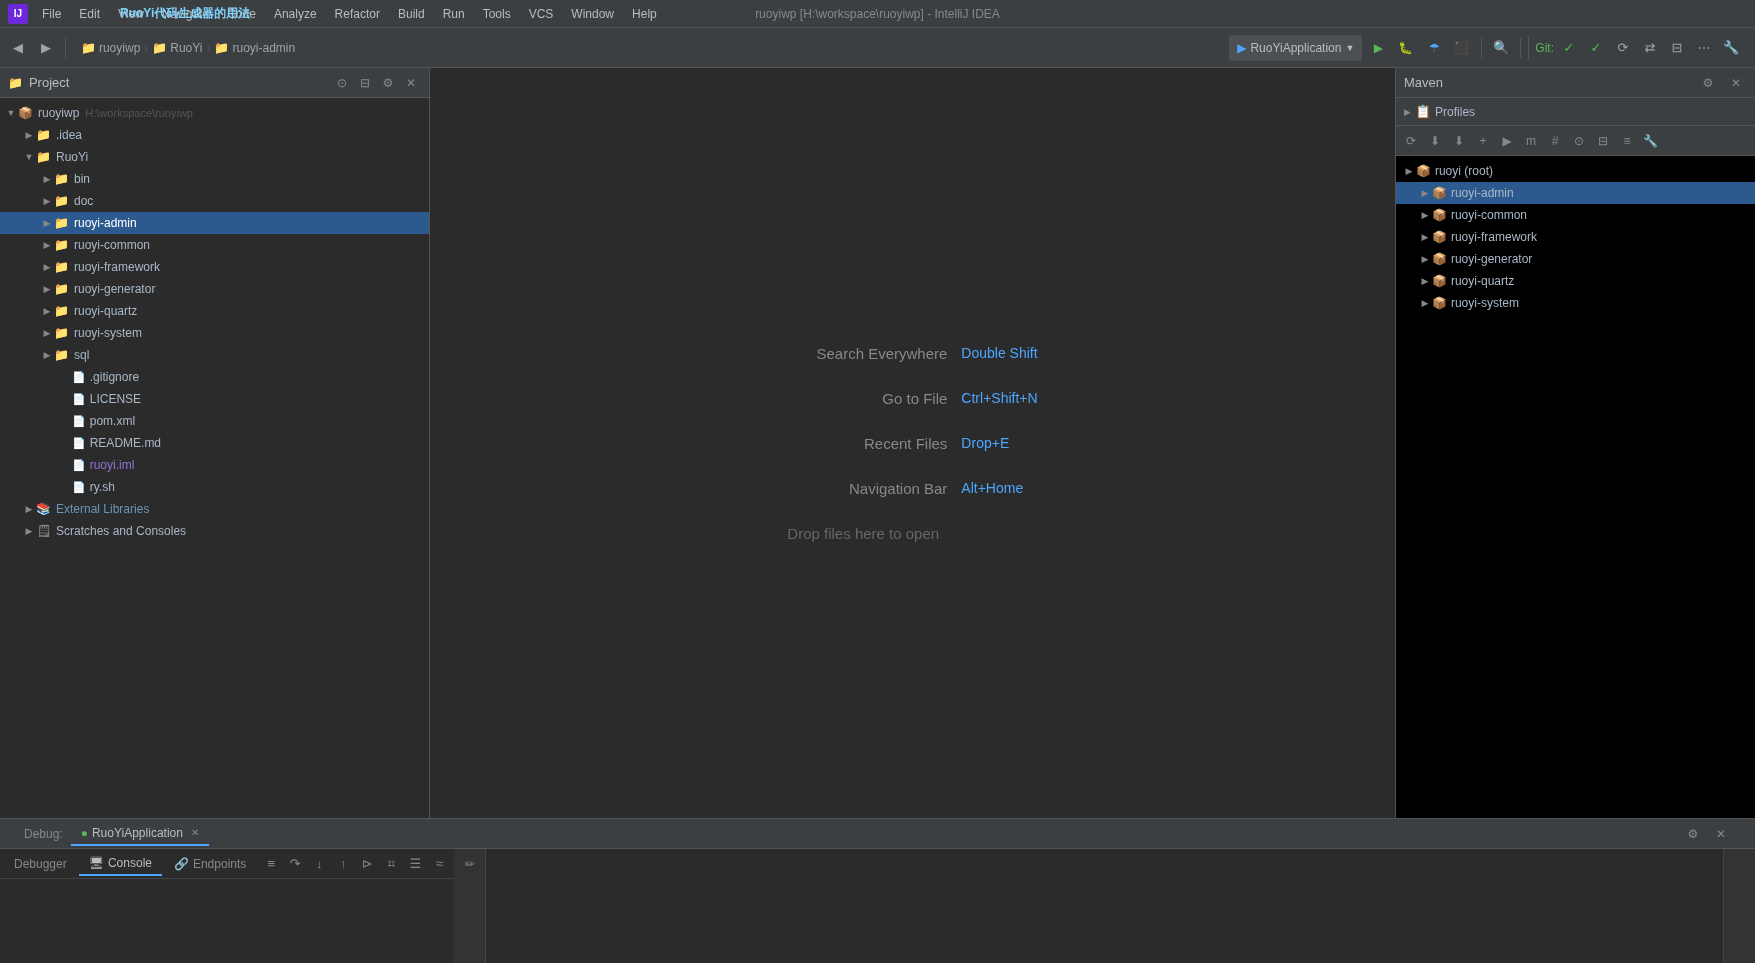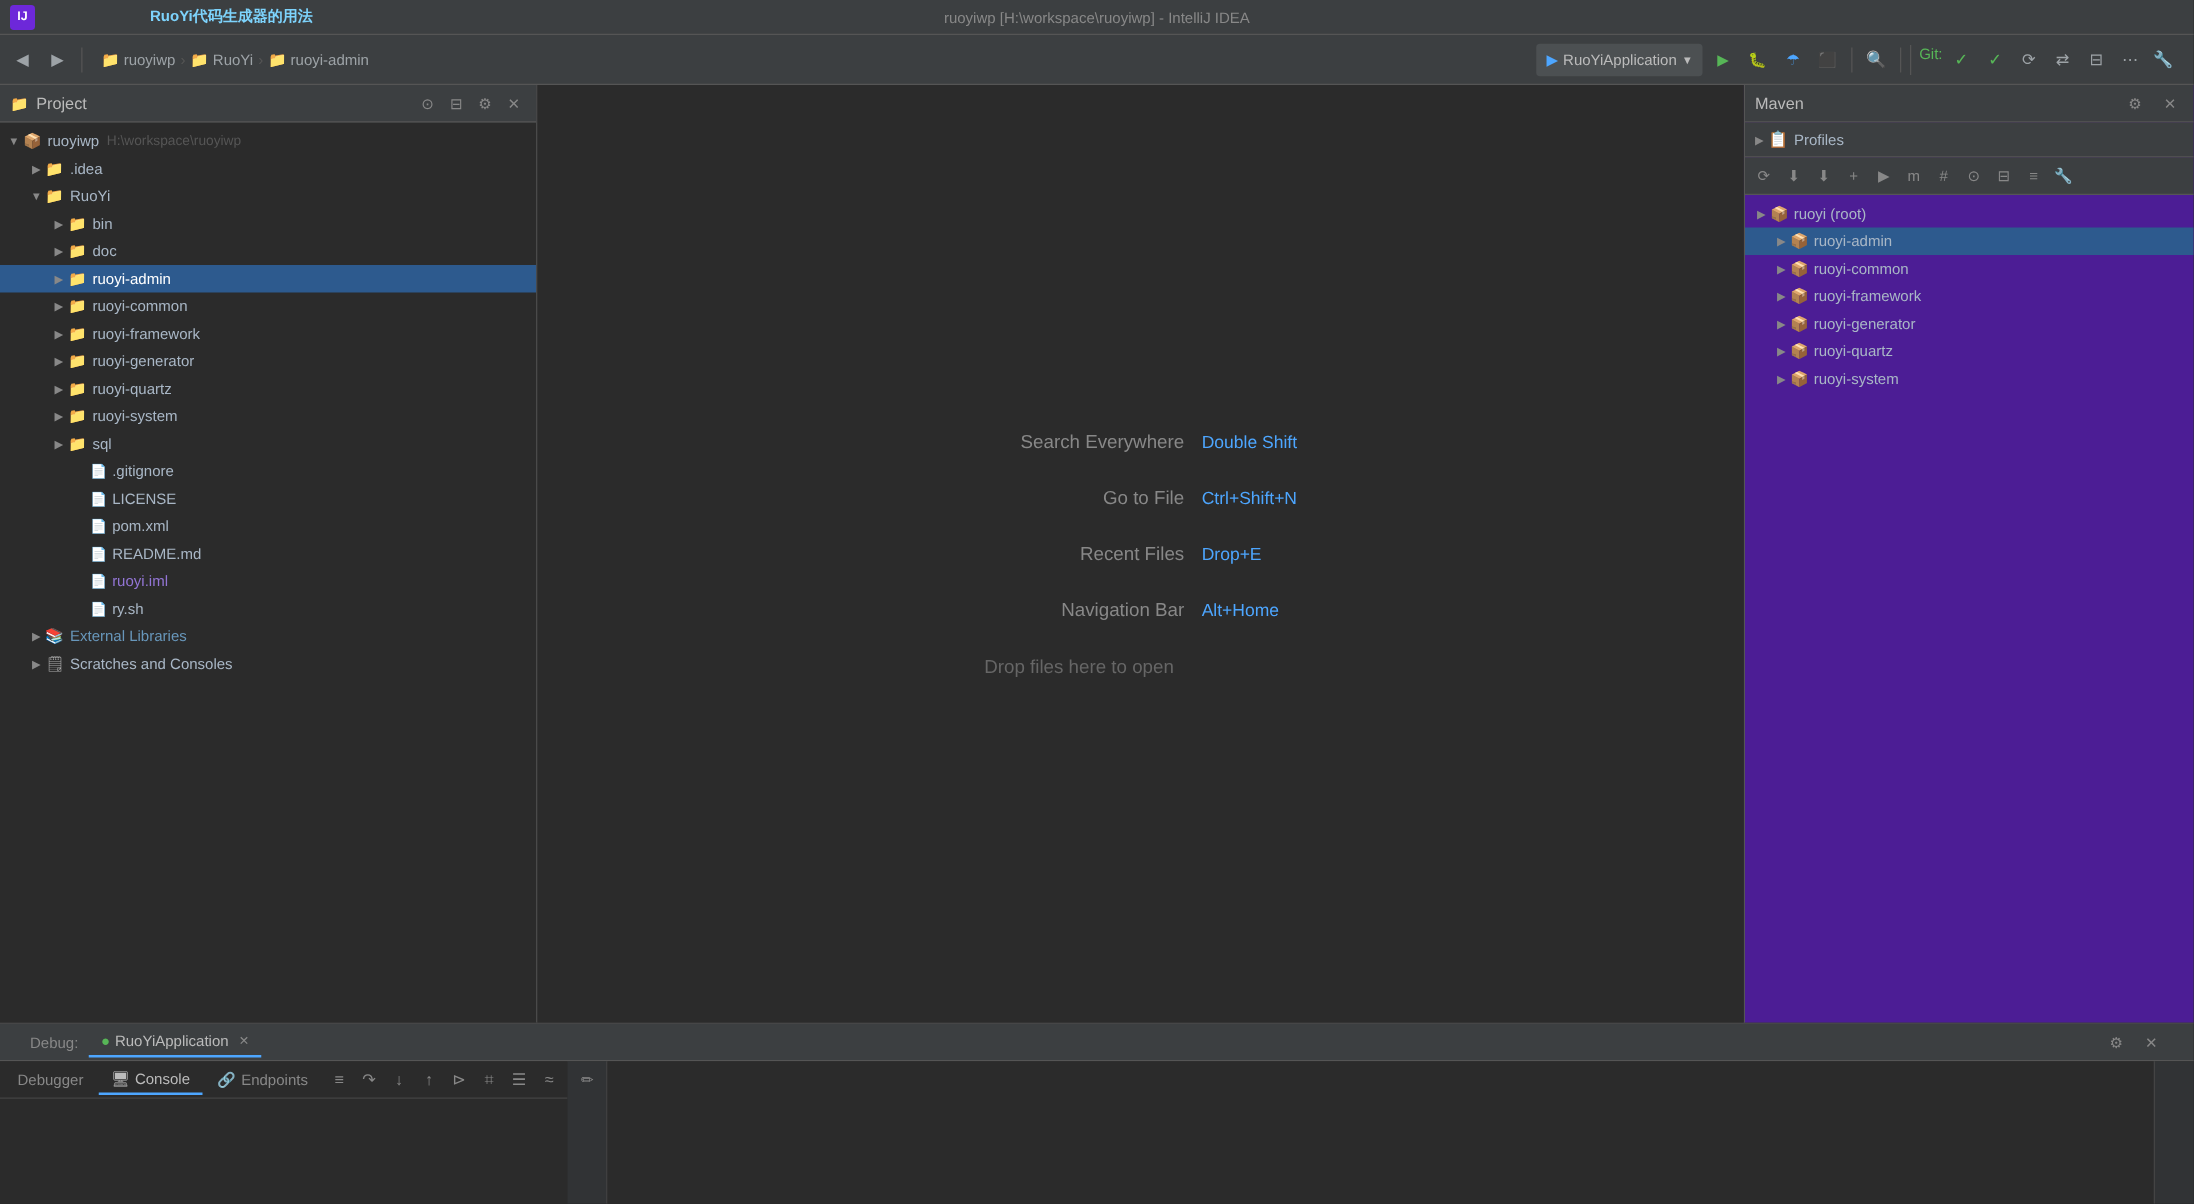--- a/index.html
+++ b/index.html
@@ -216,21 +216,21 @@
       font-size: 14px;
     }
     .welcome-row .drop-text {
       color: #666;
     }
 
     
     #maven-panel {
       width: 360px;
       min-width: 360px;
-      background: #4c1d95;
+      background: #000000;
       border-left: 1px solid #555;
       display: flex;
       flex-direction: column;
     }
     #maven-header {
       height: 30px;
       background: #3c3f41;
       display: flex;
       align-items: center;
       padding: 0 8px;
@@ -356,32 +356,47 @@
       border-left: 1px solid #444;
     }
 
     
     ::-webkit-scrollbar { width: 6px; }
     ::-webkit-scrollbar-track { background: #2b2b2b; }
     ::-webkit-scrollbar-thumb { background: #555; border-radius: 3px; }
 
     
     .git-section {
-      display: flex; gap: 3px;
+      display: flex; align-items: center; gap: 3px;
       padding: 0 6px;
       border-left: 1px solid #555;
     }
     .git-label { color: #57b657; font-size: 12px; }
   </style>
 </head>
 <body>
 
 <div id="title-bar">
   <div class="app-icon">
     <span>IJ</span>
+  </div>
+  <div class="menu-bar">
+    <span>File</span>
+    <span>Edit</span>
+    <span>View</span>
+    <span>Navigate</span>
+    <span>Code</span>
+    <span>Analyze</span>
+    <span>Refactor</span>
+    <span>Build</span>
+    <span>Run</span>
+    <span>Tools</span>
+    <span>VCS</span>
+    <span>Window</span>
+    <span>Help</span>
   </div>
   <div class="title-text">ruoyiwp [H:\workspace\ruoyiwp] - IntelliJ IDEA</div>
   <div class="watermark">RuoYi代码生成器的用法</div>
 </div>
 
 <div id="toolbar">
 
   <div class="toolbar-btn" title="Back">◀</div>
   <div class="toolbar-btn" title="Forward">▶</div>
   <div class="toolbar-sep"></div>

